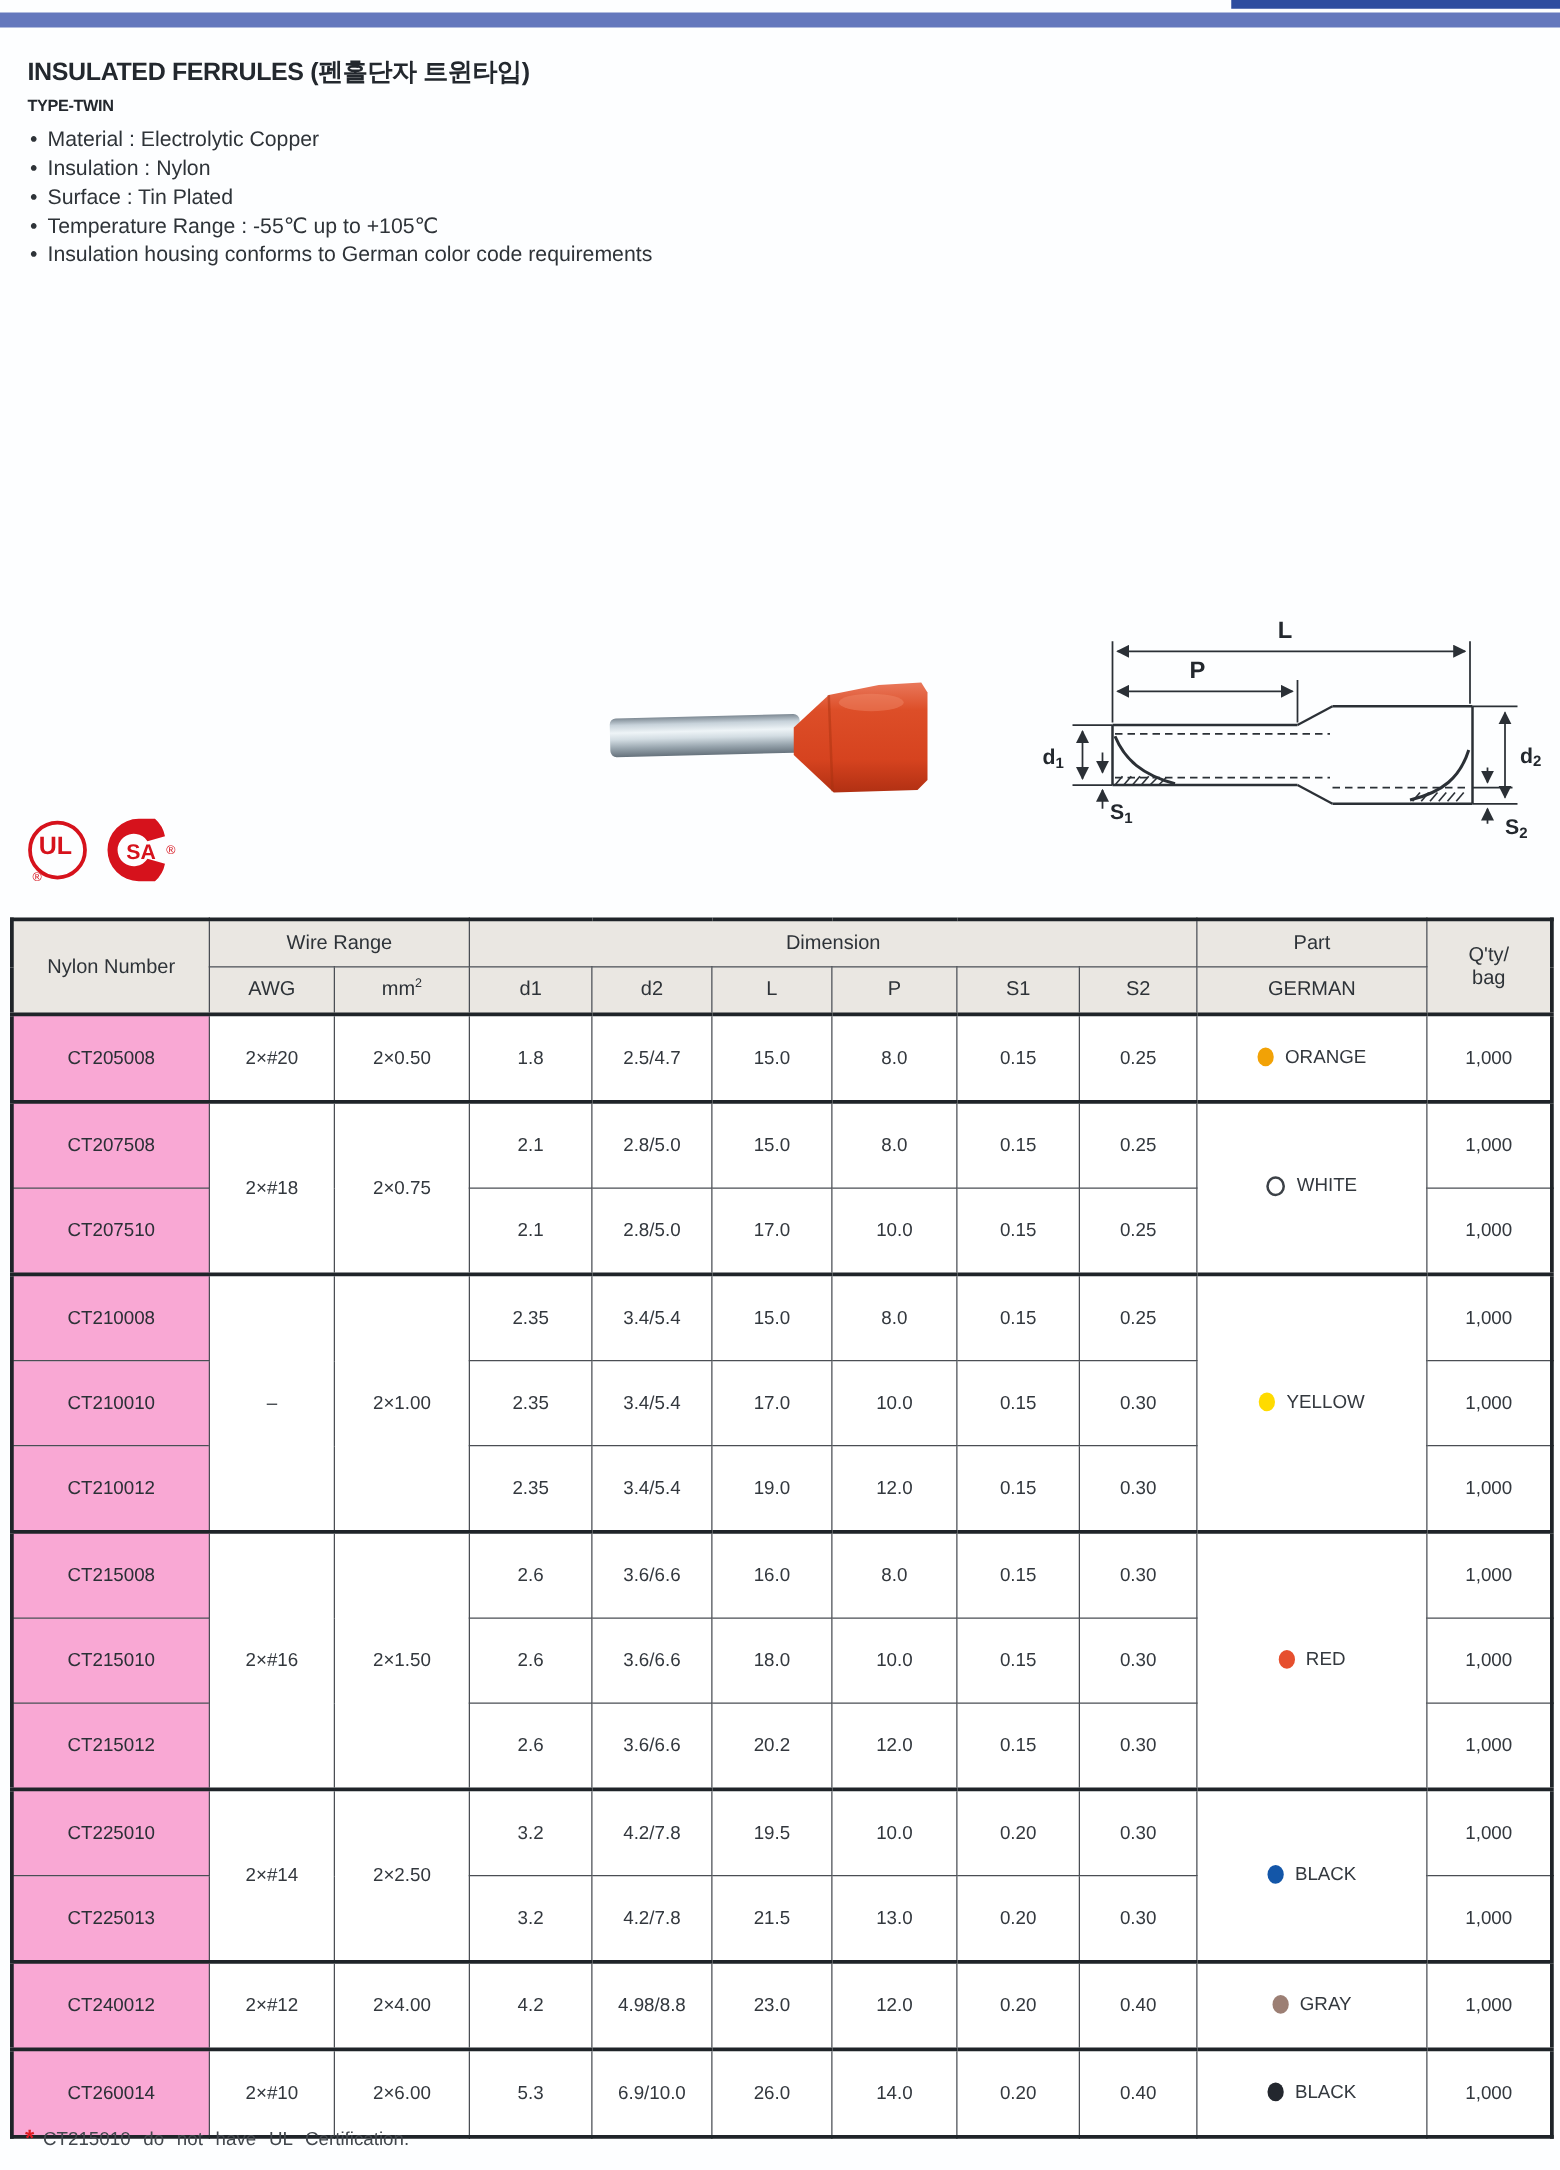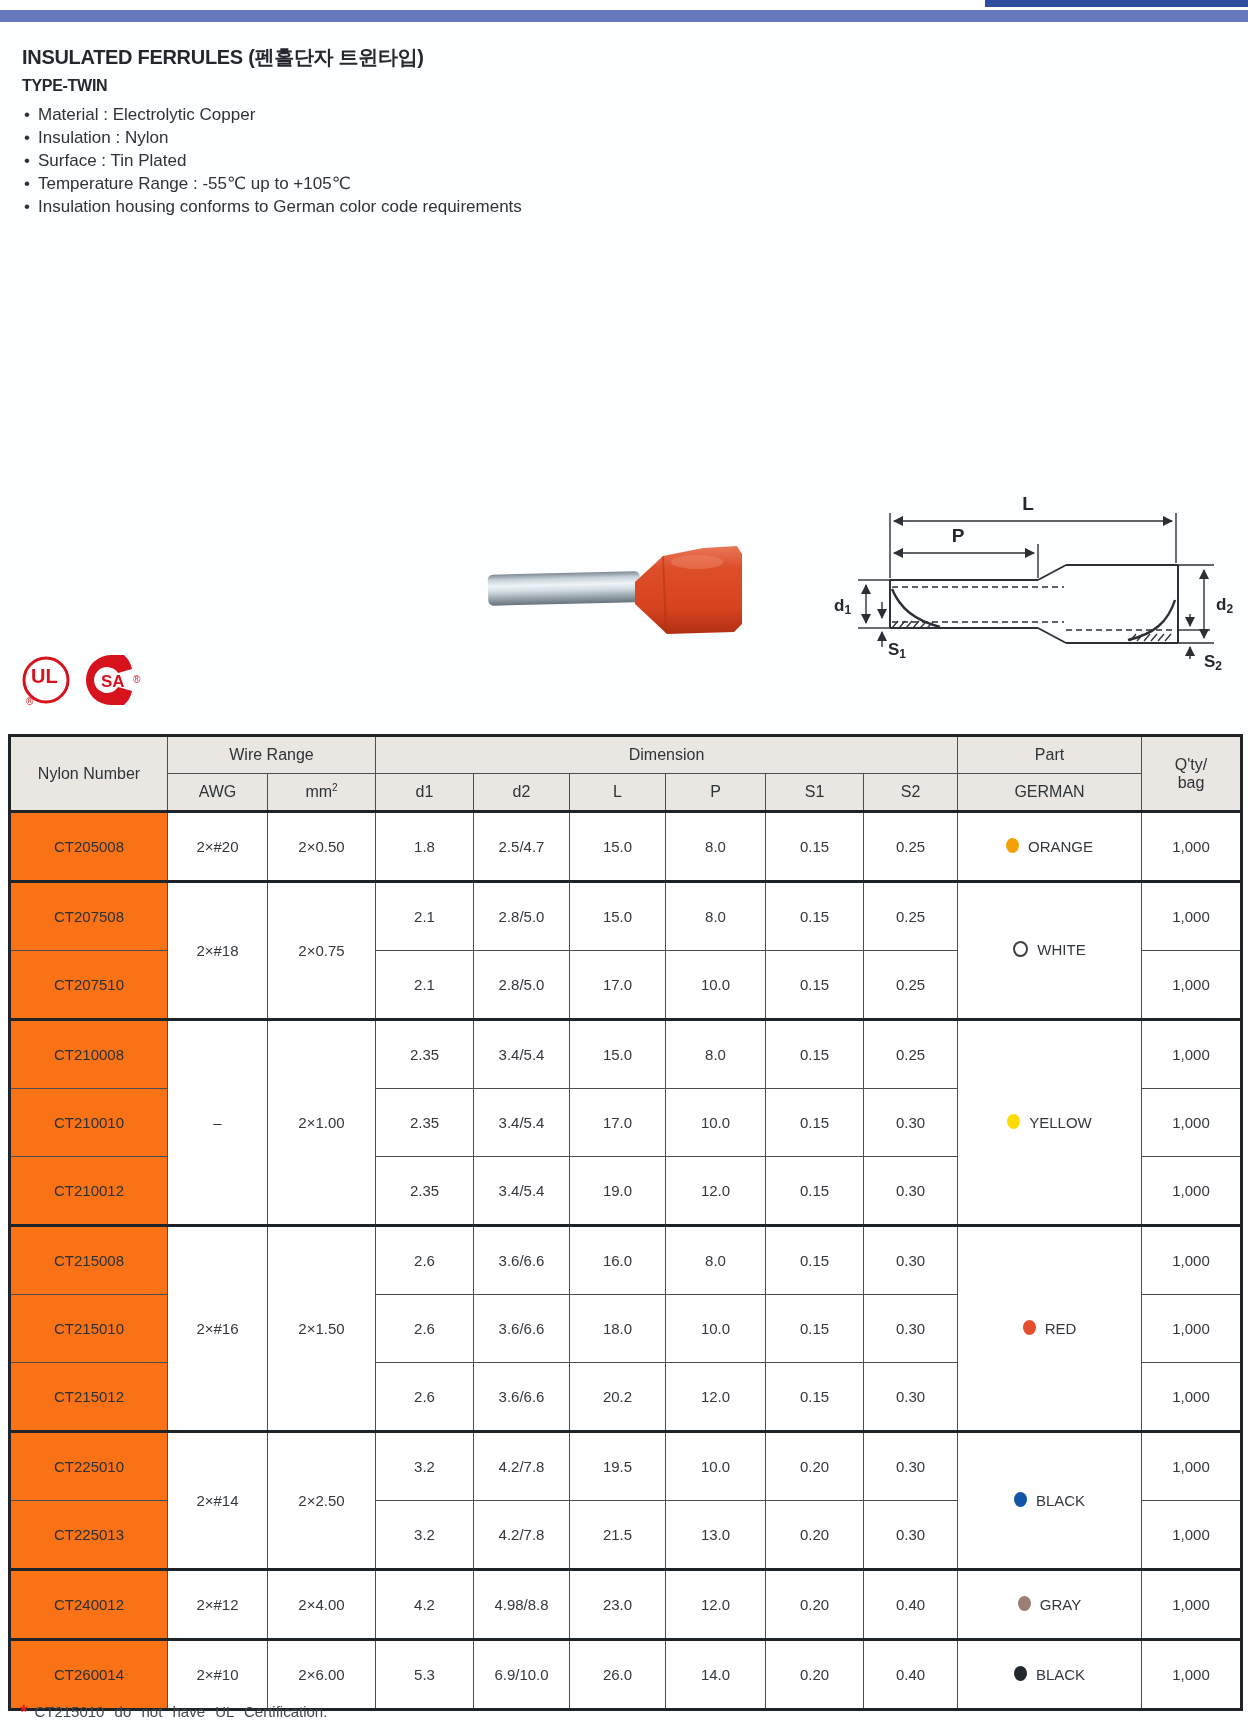--- a/index.html
+++ b/index.html
@@ -6,21 +6,21 @@
   body{background:#fdfeff;font-family:"Liberation Sans","DejaVu Sans",sans-serif;}
   .page{position:relative;width:1248px;height:1736px;background:#fdfeff;overflow:hidden;}
 
   
   .bar-dark{position:absolute;left:985px;top:0;width:263px;height:7px;}
   .bar-light{position:absolute;left:0;top:10px;width:1248px;height:12px;}
 
   
   .title-block{position:absolute;left:22px;top:44px;color:#23282e;}
   .title-block h1{margin:0;font-size:20px;letter-spacing:-0.3px;font-weight:bold;}
-  .title-block h2{margin:6px 0 8px 0;font-size:16px;letter-spacing:-0.3px;font-weight:bold;}
+  .title-block h2{margin:6px 0 8px 0;font-size:13px;letter-spacing:-0.3px;font-weight:bold;}
   .bullets{list-style:none;margin:0;padding:0;font-size:17px;color:#2e3338;}
   .bullets li{line-height:23px;padding-left:16px;position:relative;}
   .bullets li::before{content:"•";position:absolute;left:2px;top:0;color:#2e3338;}
 
   
   .photo{position:absolute;left:486px;top:540px;width:266px;height:100px;}
   .tube{position:absolute;left:2px;top:33px;width:152px;height:31px;border-radius:5px;
         transform:rotate(-1.4deg);
         background:linear-gradient(180deg,#7e8a94 0%,#c7d2da 18%,#eef4f7 38%,#d3dde3 55%,#98a5ae 78%,#66727c 100%);}
   .housing{position:absolute;left:147px;top:4px;}
@@ -31,24 +31,24 @@
   .ul-logo{position:absolute;left:20px;top:655px;}
   .csa-logo{position:absolute;left:84px;top:653px;}
 
   
   .table-wrap{position:absolute;left:8px;top:734px;}
   table.spec{border-collapse:collapse;table-layout:fixed;width:1232px;border:3px solid #1f2429;background:#fff;}
   .spec th,.spec td{border:1px solid #4a4e54;text-align:center;vertical-align:middle;padding:0;color:#33383e;}
   .spec thead{border-bottom:3px solid #1f2429;}
   .spec thead th{background:#eae7e2;font-weight:normal;font-size:16px;height:36px;color:#2e3338;}
   .spec td{font-size:15px;height:67px;}
-  .spec th.part{background:#f97316;font-weight:normal;font-size:15px;color:#2b3036;}
+  .spec th.part{background:#f9a8d4;font-weight:normal;font-size:15px;color:#2b3036;}
   .spec tr.gs td,.spec tr.gs th{border-top:3px solid #1f2429;}
   sup.sq{font-size:10px;vertical-align:super;line-height:0;}
-  .sw{display:inline-flex;gap:9px;}
+  .sw{display:inline-flex;align-items:center;gap:9px;}
   .dot{width:13px;height:15px;border-radius:50%;display:inline-block;flex:none;}
   .dot.open{width:15px;height:16px;border:2px solid #3c4147;background:#fff !important;box-sizing:border-box;}
 
   
   .footnote{position:absolute;left:20px;top:1701px;font-size:15px;color:#42474d;word-spacing:6px;}
   .footnote .mark{color:#e01b22;font-weight:bold;font-size:19px;margin-right:7px;vertical-align:-1px;word-spacing:0;}
 </style>
 </head>
 <body>
 

